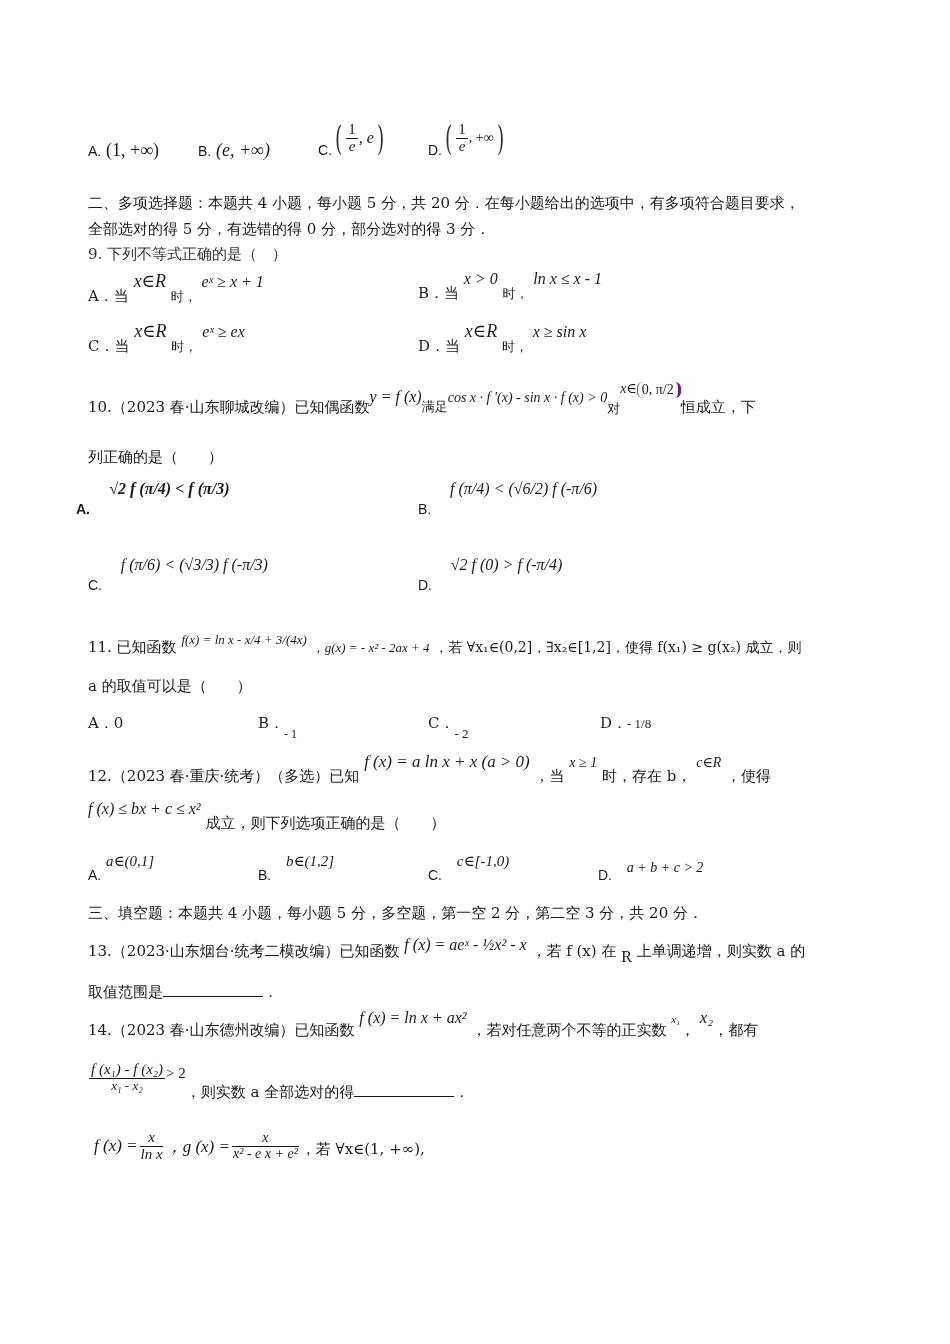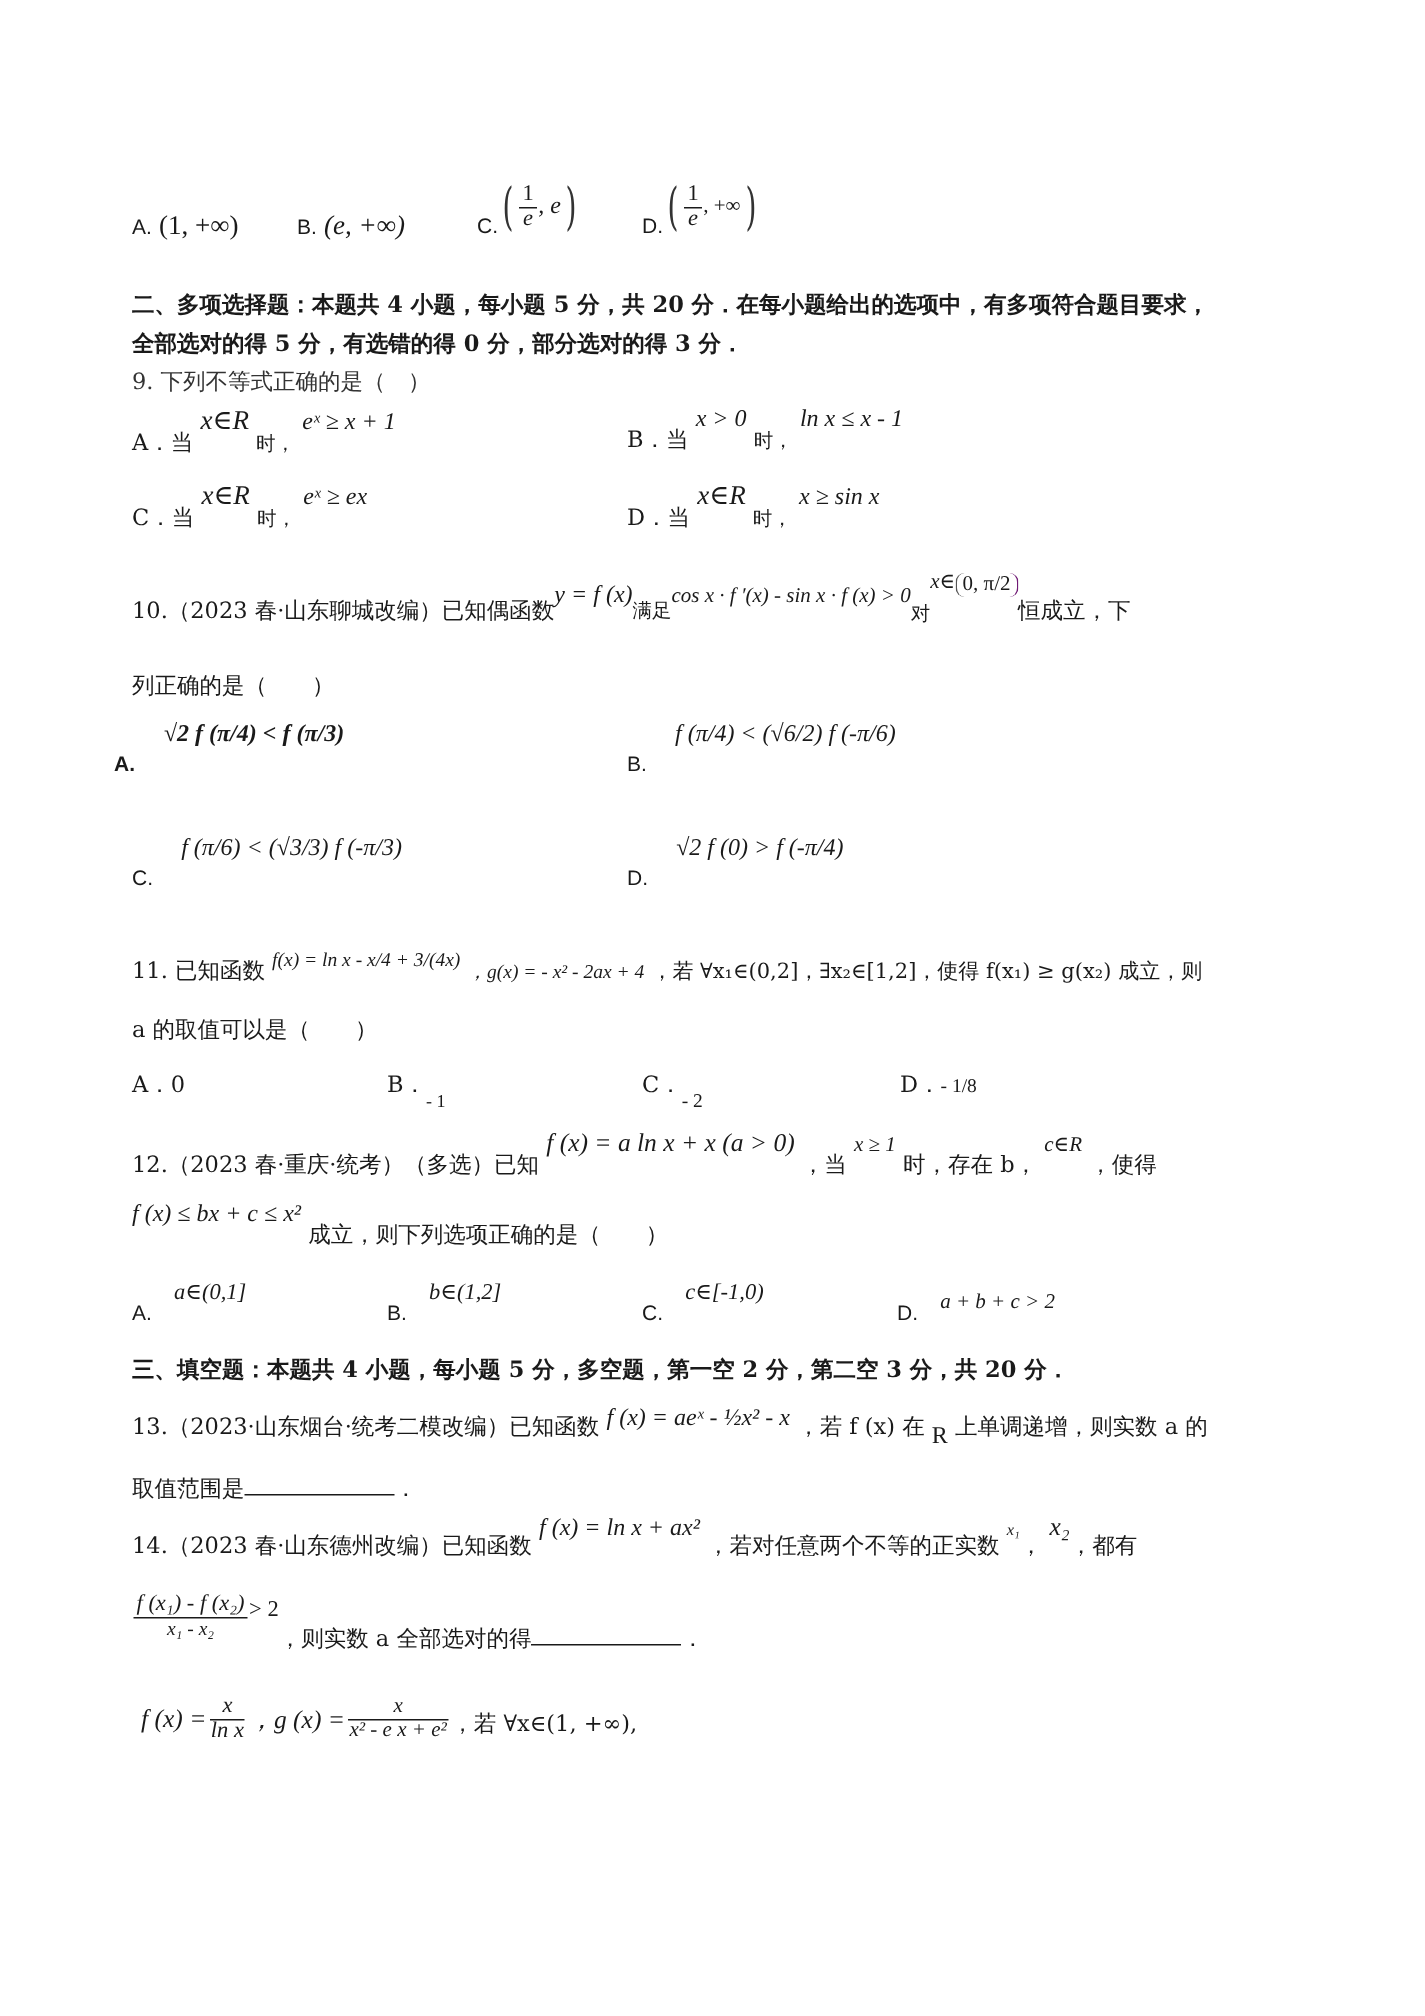--- a/index.html
+++ b/index.html
@@ -1,21 +1,21 @@
 <!DOCTYPE html>
 <html><head>
 <meta charset="utf-8">
 <style>
   html, body { margin: 0; padding: 0; background: #ffffff; }
   body { width: 950px; height: 1344px; position: relative; overflow: hidden;
          font-family: "DejaVu Serif", "Liberation Serif", serif; color: #1a1a1a; font-size: 15px; }
   .abs { position: absolute; white-space: nowrap; }
   .lbl { font-family: "Liberation Sans", "DejaVu Sans", sans-serif; font-size: 14px; }
   .cn { font-family: "DejaVu Serif", "Liberation Serif", serif; font-size: 15px; }
-  .bold { font-weight: bold; }
+  .bold { font-weight: normal; }
   .math { font-family: "Liberation Serif", "DejaVu Serif", serif; font-style: italic; font-size: 16px; }
   .mathn { font-family: "Liberation Serif", "DejaVu Serif", serif; font-size: 16px; }
   .frac { display: inline-flex; flex-direction: column; align-items: center; vertical-align: middle; line-height: 1.05; margin: 0 1px; }
   .frac .num { border-bottom: 1px solid #1a1a1a; padding: 0 2px; }
   .frac .den { padding: 0 2px; }
   .paren { display: inline-block; font-size: 34px; font-weight: 100; vertical-align: middle; transform: scaleX(0.55); color: #333; }
   .blank { display: inline-block; width: 100px; border-bottom: 1px solid #1a1a1a; height: 14px; vertical-align: baseline; }
 </style>
 </head>
 <body>
@@ -78,21 +78,21 @@
   <span class="math">x ≥ sin x</span>
 </div>
 
 <div class="abs" style="left:88px;top:380px;display:flex;align-items:flex-start;">
   <span class="cn" style="margin-top:18px">10.（2023 春·山东聊城改编）已知偶函数</span>
   <span class="math" style="margin-top:8px">y = f (x)</span>
   <span class="cn" style="margin-top:18px;font-size:13px">满足</span>
   <span class="math" style="margin-top:10px;font-size:14px">cos x · f ′(x) - sin x · f (x) &gt; 0</span>
   <span class="cn" style="margin-top:20px;font-size:13px">对</span>
   <span class="math" style="font-size:14px">x∈</span>
-  <span class="mathn" style="font-size:14px;margin-top:2px;border-left:1px solid #555;border-right:1px solid #701a75;border-radius:6px;padding:0 4px">0, π/2</span>
+  <span class="mathn" style="font-size:14px;margin-top:2px;border-left:1px solid #555;border-right:3px solid #701a75;border-radius:6px;padding:0 4px">0, π/2</span>
   <span class="cn" style="margin-top:18px">恒成立，下</span>
 </div>
 <div class="abs cn" style="left:88px;top:448px;">列正确的是（　　）</div>
 <div class="abs" style="left:76px;top:480px;font-weight:bold;">
   <span class="lbl" style="position:relative;top:20px">A.</span>
   <span class="math" style="margin-left:14px">√2 f (π/4) &lt; f (π/3)</span>
 </div>
 <div class="abs" style="left:418px;top:480px;">
   <span class="lbl" style="position:relative;top:20px">B.</span>
   <span class="math" style="margin-left:14px">f (π/4) &lt; (√6/2) f (-π/6)</span>
@@ -134,21 +134,21 @@
   <span class="cn" style="position:relative;top:14px">时，存在 b，</span>
   <span class="math" style="font-size:14px">c∈R</span>
   <span class="cn" style="position:relative;top:14px">，使得</span>
 </div>
 <div class="abs" style="left:88px;top:800px;">
   <span class="math">f (x) ≤ bx + c ≤ x²</span>
   <span class="cn" style="position:relative;top:14px">成立，则下列选项正确的是（　　）</span>
 </div>
 <div class="abs" style="left:88px;top:852px;">
   <span class="lbl" style="position:relative;top:14px">A.</span>
-  <span class="math" style="font-size:15px;margin-left:10px">a∈(0,1]</span>
+  <span class="math" style="font-size:15px;">a∈(0,1]</span>
 </div>
 <div class="abs" style="left:258px;top:852px;">
   <span class="lbl" style="position:relative;top:14px">B.</span>
   <span class="math" style="font-size:15px;margin-left:10px">b∈(1,2]</span>
 </div>
 <div class="abs" style="left:428px;top:852px;">
   <span class="lbl" style="position:relative;top:14px">C.</span>
   <span class="math" style="font-size:15px;margin-left:10px">c∈[-1,0)</span>
 </div>
 <div class="abs" style="left:598px;top:858px;">

